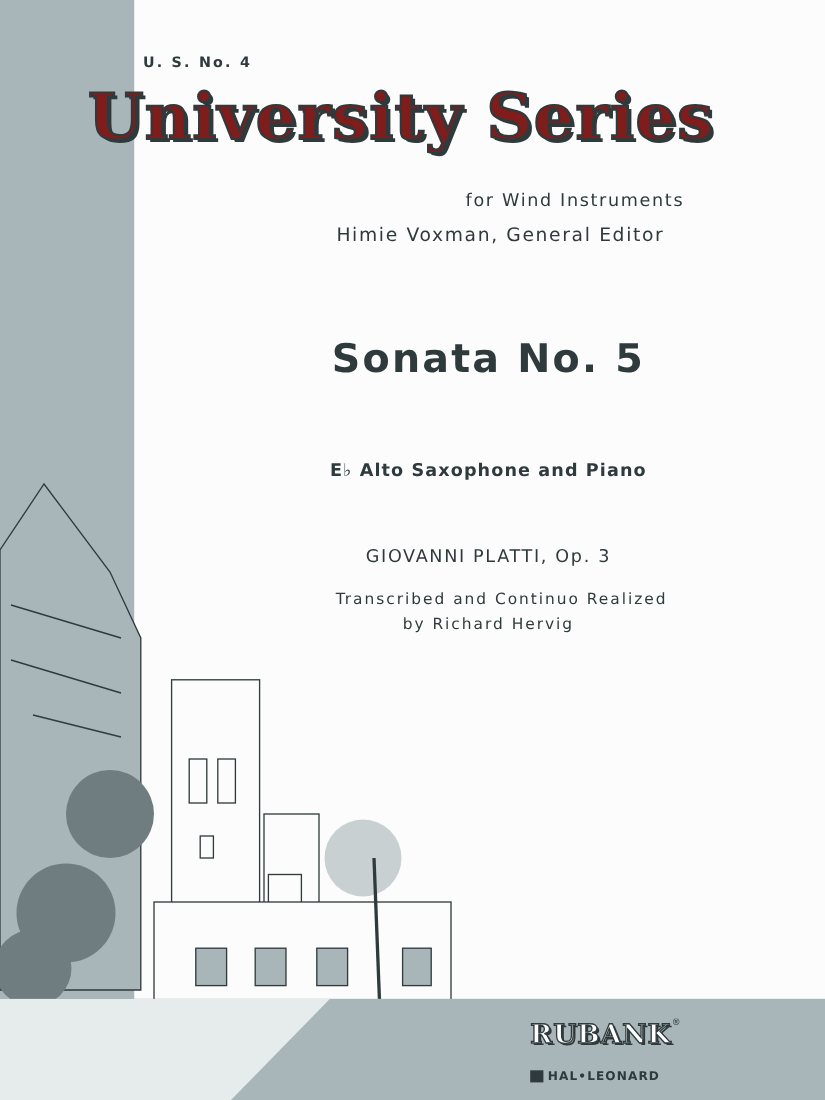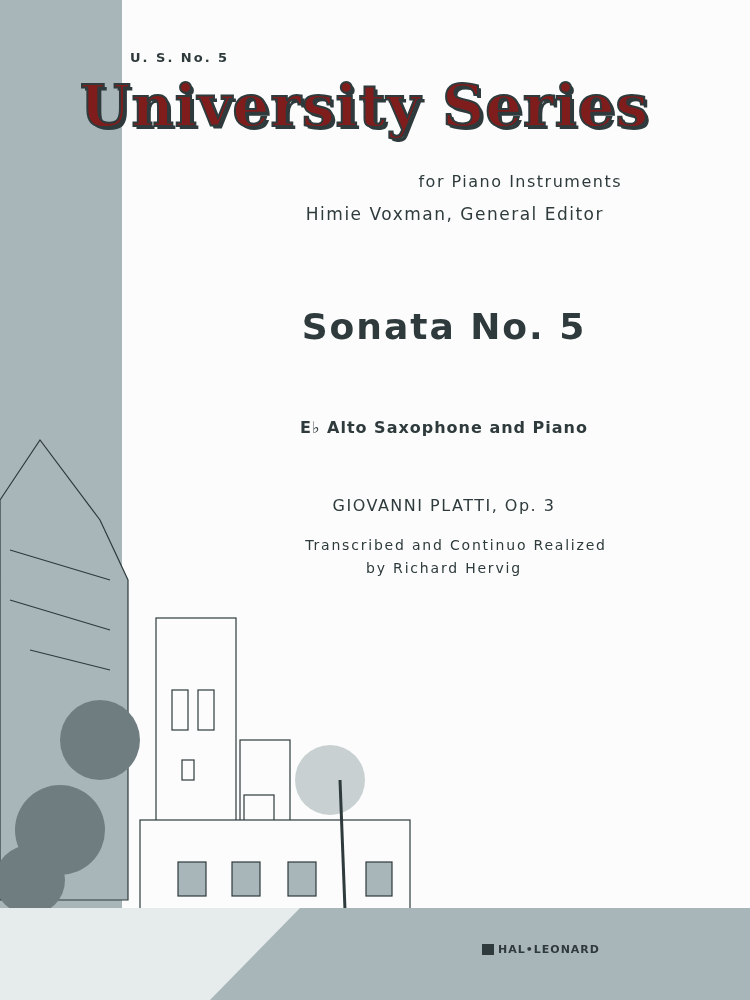--- a/index.html
+++ b/index.html
@@ -50,29 +50,32 @@
       <circle cx="60" cy="430" r="45"></circle>
       <circle cx="30" cy="480" r="35"></circle>
     <circle cx="330" cy="380" r="35" fill="#c8d0d2"></circle>
   </g>
   <line x1="340" y1="380" x2="345" y2="510" stroke="#2e3a3c" stroke-width="3"></line>
 </svg>
 
 <div class="ground"></div>
 <div class="walk"></div>
 
-<div class="series-no">U. S. No. 5</div>
+<div class="series-no">U. S. No. 4</div>
 <div class="title">University Series</div>
-<div class="sub1">for Piano Instruments</div>
+<div class="sub1">for Wind Instruments</div>
 <div class="sub2">Himie Voxman, General Editor</div>
 
 <div class="center sonata">Sonata No. 5</div>
 <div class="center instr">E♭ Alto Saxophone and Piano</div>
 <div class="center composer">GIOVANNI PLATTI, Op. 3</div>
 <div class="center credit1">Transcribed and Continuo Realized</div>
 <div class="center credit2">by Richard Hervig</div>
 
 <div class="logo">
+  <div>
+    <span class="rubank">RUBANK</span><span class="reg">®</span>
+  </div>
   <div class="hal">
     <span class="hal-box"></span>
     <span>HAL•LEONARD</span>
   </div>
 </div>
 
 </body></html>

